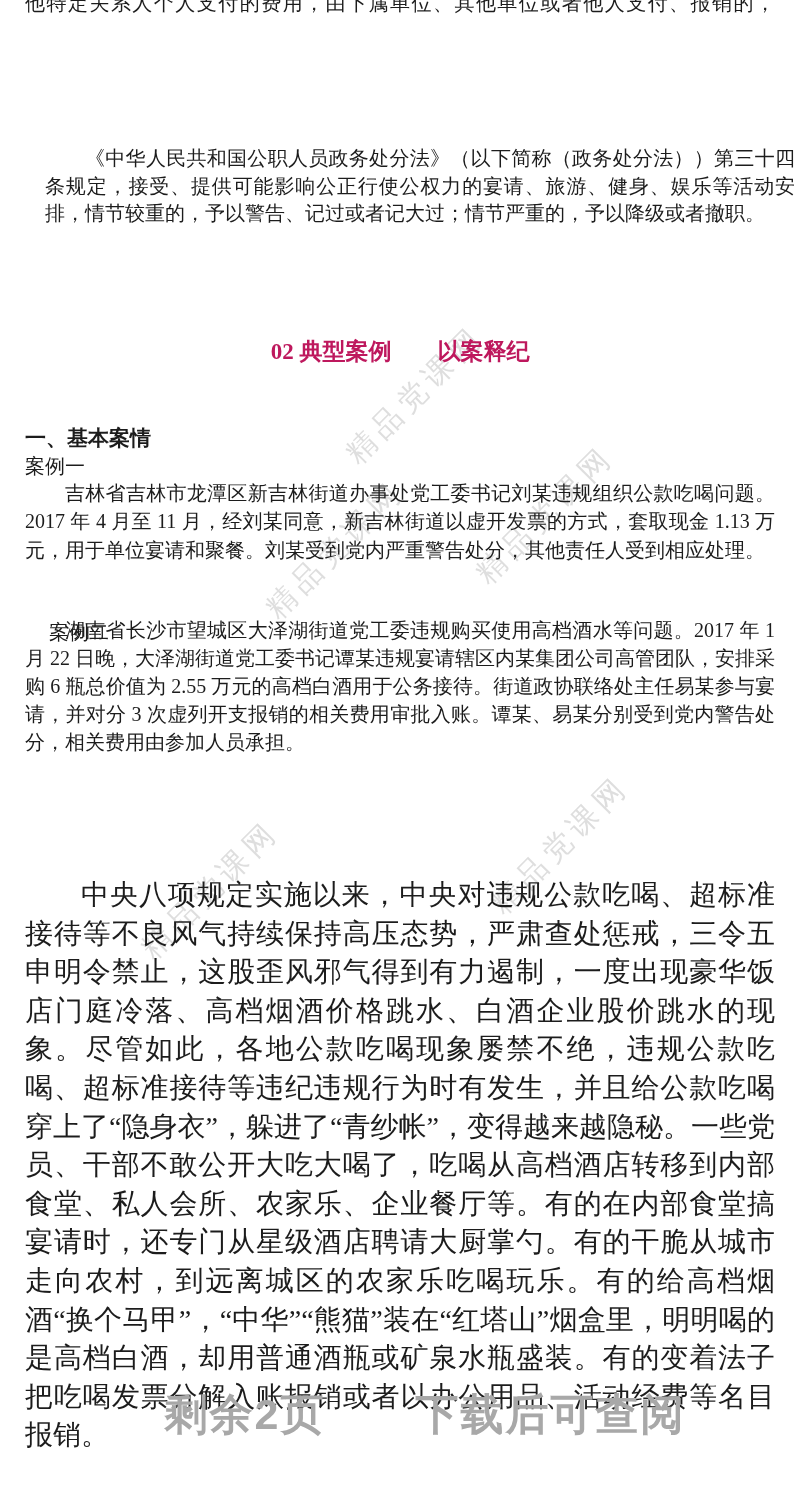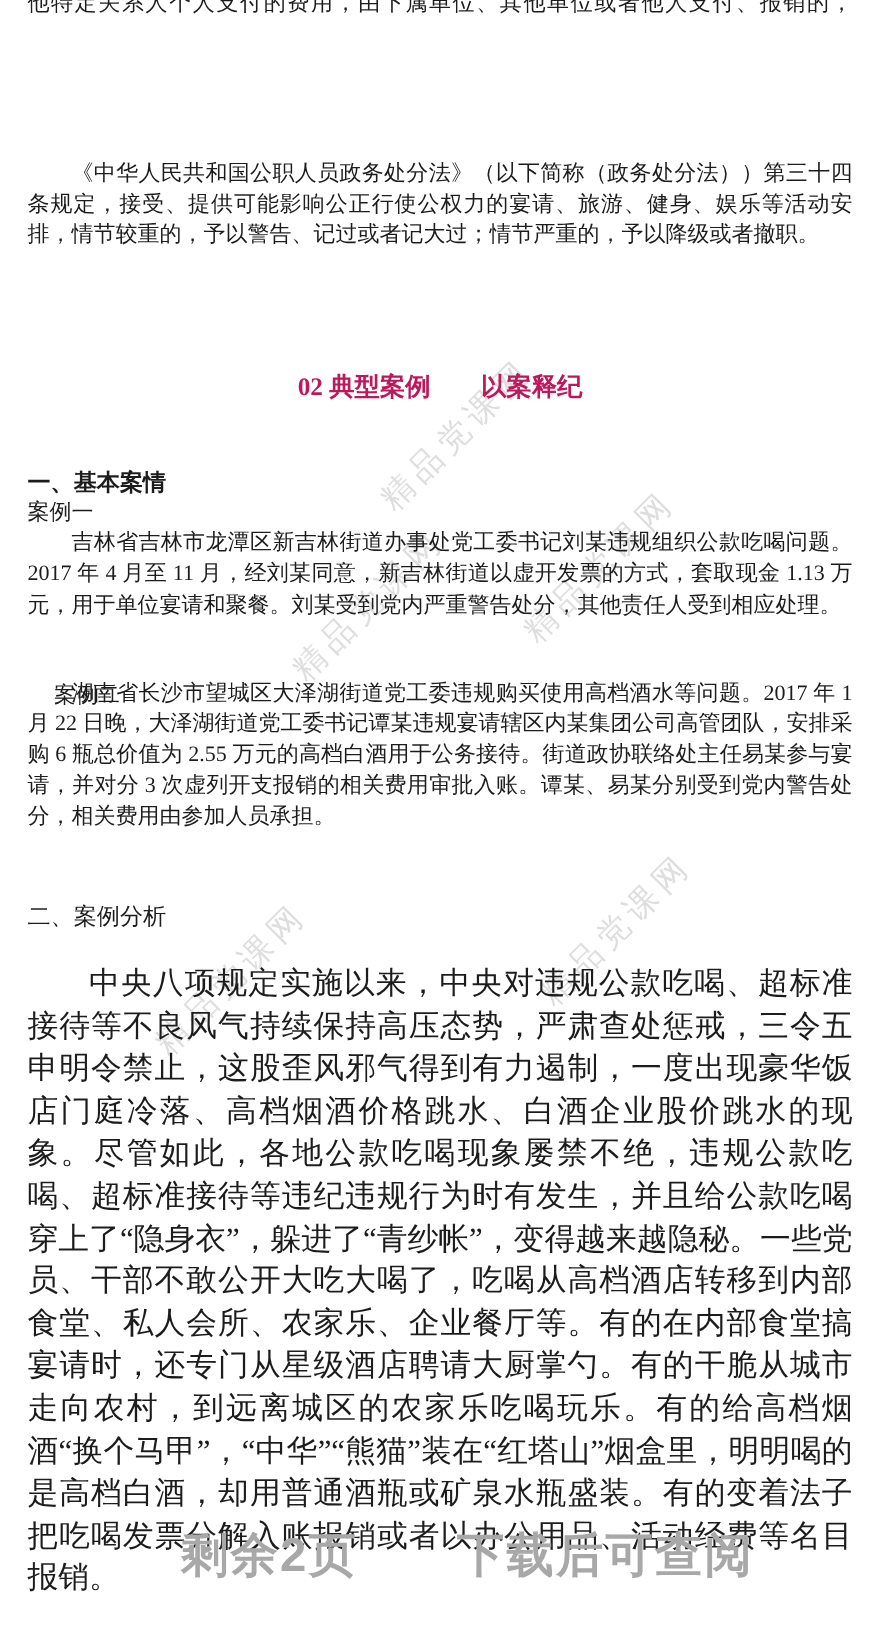--- a/index.html
+++ b/index.html
@@ -23,21 +23,21 @@
     font-family:"Liberation Sans","DejaVu Sans",sans-serif;
   }
   .tblock{
     position:absolute;left:25px;width:750px;
     font-size:20px;line-height:28px;
     text-align:justify;
     z-index:1;
   }
   .t-clip{top:-9px;line-height:24px;text-align:justify;text-align-last:justify;white-space:nowrap;}
   .t-para1{top:62px;line-height:31px;}
-  .t-para2{top:145px;line-height:27.5px;text-indent:2em;}
+  .t-para2{top:145px;line-height:27.5px;text-indent:2em;margin-left:20px;}
   .t-heading{
     top:337px;text-align:center;text-align-last:center;
     font-weight:bold;font-size:23px;line-height:30px;
   }
   .t-part1{top:424px;font-weight:bold;font-size:21px;line-height:28px;}
   .t-case1-label{top:452px;}
   .t-case1{top:479px;line-height:28.4px;text-indent:2em;}
   .t-case2-label{top:618px;margin-left:24px;}
   .t-case2{top:616px;line-height:28px;text-indent:2em;}
   .t-part2{top:818px;font-size:21px;line-height:30px;}
@@ -75,19 +75,18 @@
   <div class="tblock t-case1-label">案例一</div>
 
   <div class="tblock t-part1">一、基本案情</div>
 
   <div class="tblock t-case1">吉林省吉林市龙潭区新吉林街道办事处党工委书记刘某违规组织公款吃喝问题。2017 年 4 月至 11 月，经刘某同意，新吉林街道以虚开发票的方式，套取现金 1.13 万元，用于单位宴请和聚餐。刘某受到党内严重警告处分，其他责任人受到相应处理。</div>
 
   <div class="tblock t-case2-label">案例二</div>
 
   <div class="tblock t-case2">湖南省长沙市望城区大泽湖街道党工委违规购买使用高档酒水等问题。2017 年 1 月 22 日晚，大泽湖街道党工委书记谭某违规宴请辖区内某集团公司高管团队，安排采购 6 瓶总价值为 2.55 万元的高档白酒用于公务接待。街道政协联络处主任易某参与宴请，并对分 3 次虚列开支报销的相关费用审批入账。谭某、易某分别受到党内警告处分，相关费用由参加人员承担。</div>
 
-  <div class="tblock t-part2">二、案例分析</div>
 
   <div class="tblock t-analysis">中央八项规定实施以来，中央对违规公款吃喝、超标准接待等不良风气持续保持高压态势，严肃查处惩戒，三令五申明令禁止，这股歪风邪气得到有力遏制，一度出现豪华饭店门庭冷落、高档烟酒价格跳水、白酒企业股价跳水的现象。尽管如此，各地公款吃喝现象屡禁不绝，违规公款吃喝、超标准接待等违纪违规行为时有发生，并且给公款吃喝穿上了“隐身衣”，躲进了“青纱帐”，变得越来越隐秘。一些党员、干部不敢公开大吃大喝了，吃喝从高档酒店转移到内部食堂、私人会所、农家乐、企业餐厅等。有的在内部食堂搞宴请时，还专门从星级酒店聘请大厨掌勺。有的干脆从城市走向农村，到远离城区的农家乐吃喝玩乐。有的给高档烟酒“换个马甲”，“中华”“熊猫”装在“红塔山”烟盒里，明明喝的是高档白酒，却用普通酒瓶或矿泉水瓶盛装。有的变着法子把吃喝发票分解入账报销或者以办公用品、活动经费等名目报销。</div>
 
   <div class="t-footer" id="footer-note" style="color: rgb(168, 168, 168); text-align: center;">剩余2页　　下载后可查阅</div>
 
 </div>
 
 </body></html>

